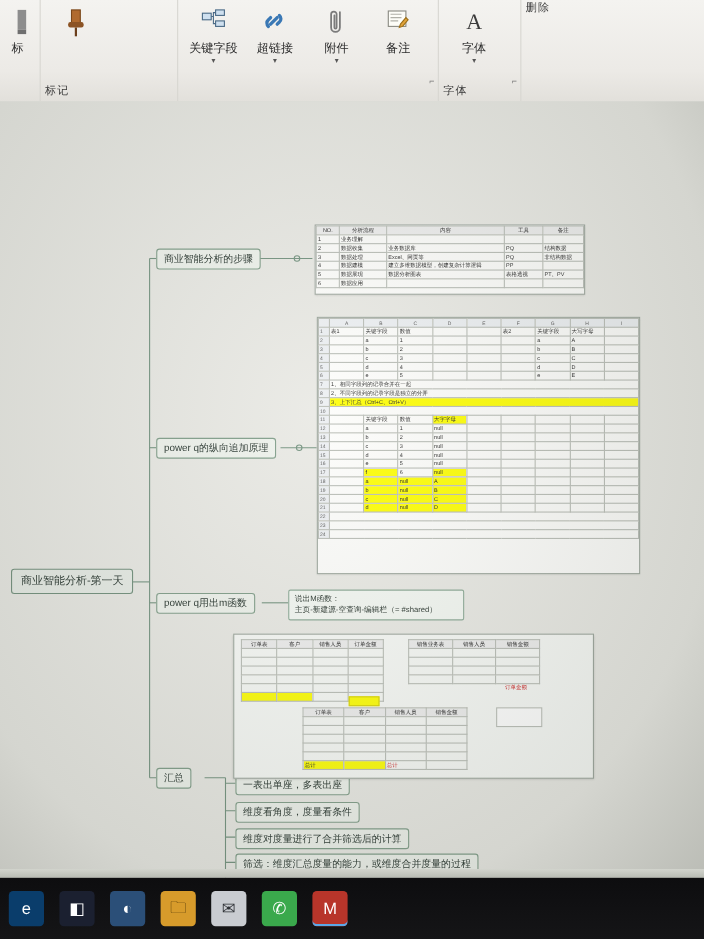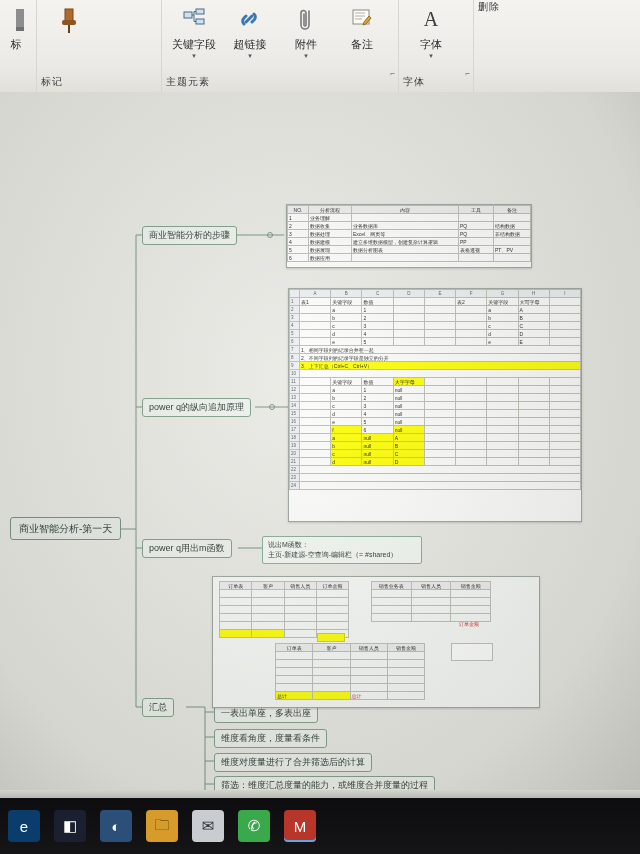--- a/index.html
+++ b/index.html
@@ -297,21 +297,20 @@
           <div class="icn">
             <svg width="26" height="30" viewBox="0 0 26 30">
               <rect x="4" y="4" width="16" height="14" fill="#fdfdf8" stroke="#8a8a82"></rect>
               <path d="M6 7 h10 M6 10 h10 M6 13 h7" stroke="#b0b0a8"></path>
               <path d="M15 16 l5-6 2 2 -5 6 -3 1 z" fill="#e0a33a" stroke="#9a6d16"></path>
             </svg>
           </div>
           <div class="lbl">备注</div>
         </div>
       </div>
-      <div class="glabel">主题元素</div>
       <div class="dialog-launcher">⌐</div>
     </div>
 
     <div class="rgroup" style="width:66px">
       <div class="items">
         <div class="ritem">
           <div class="icn">
             <svg width="26" height="30" viewBox="0 0 26 30">
               <text x="13" y="20" font-size="20" text-anchor="middle" fill="#3b3b3b" font-family="Liberation Serif, serif">A</text>
             </svg>

